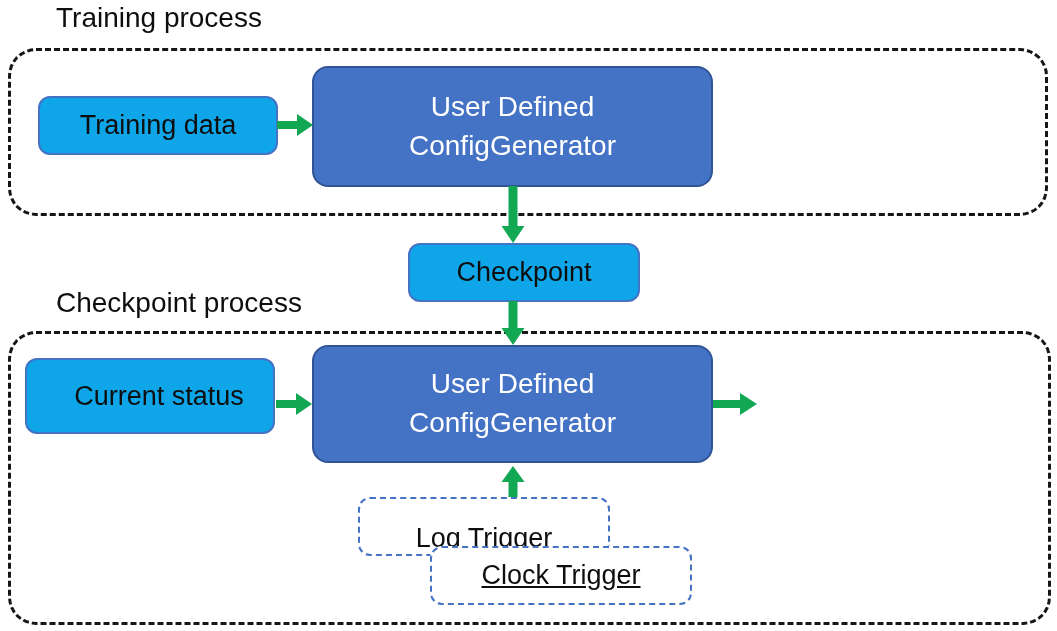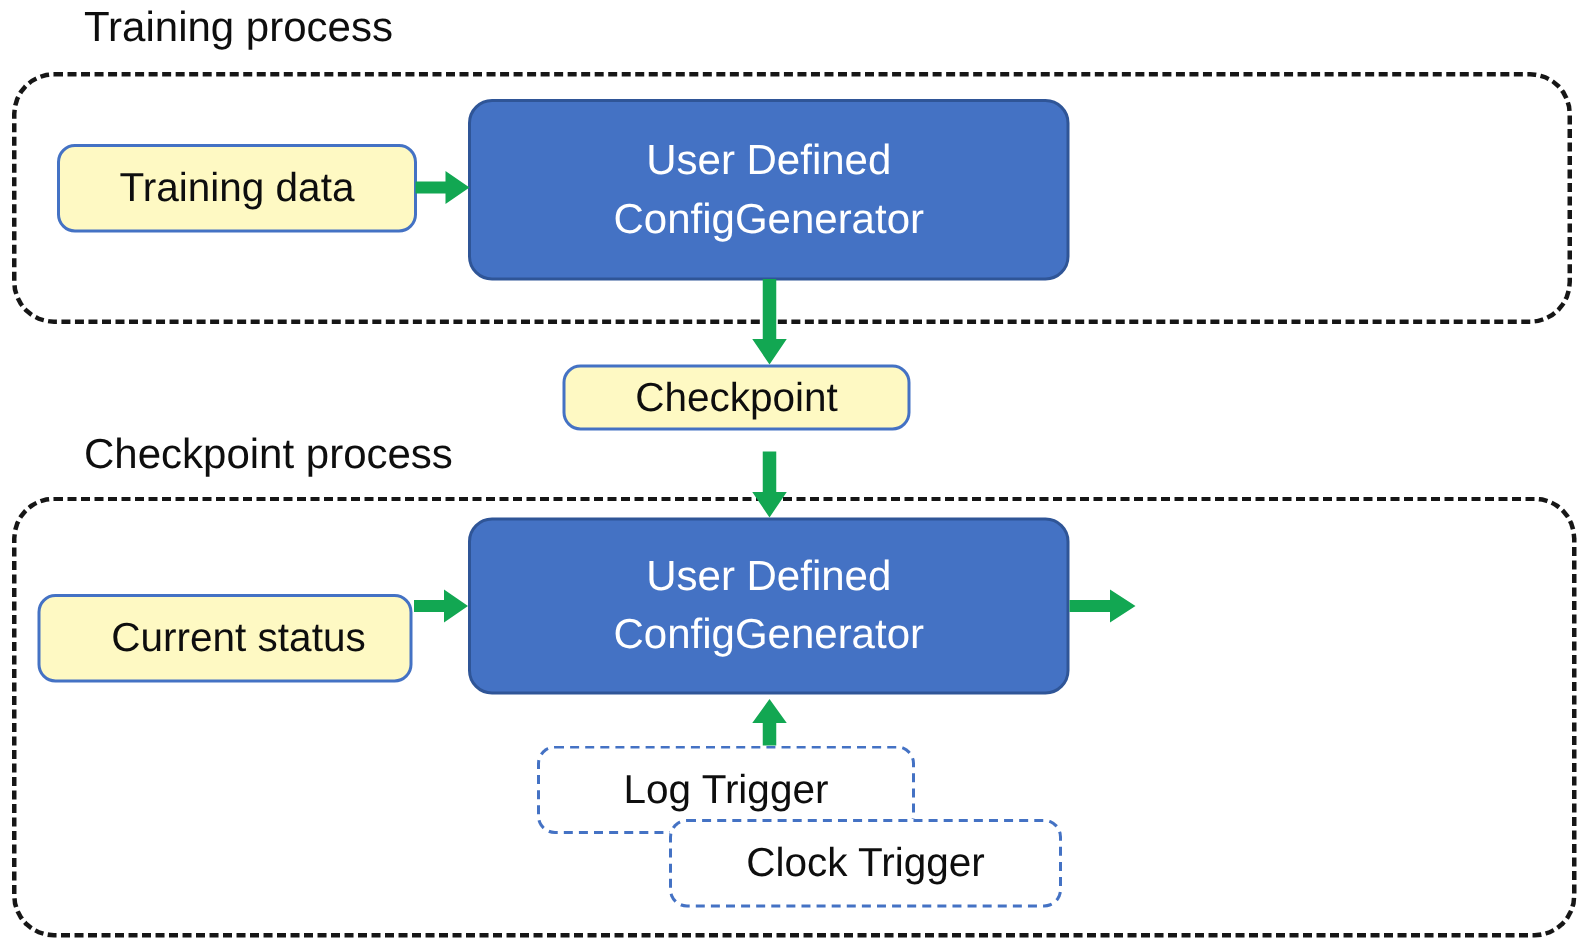--- a/index.html
+++ b/index.html
@@ -30,21 +30,21 @@
     margin-left: 36px;
   }
   .dashed-container {
     border: 3px dashed #161616;
     border-radius: 28px;
     background: transparent;
   }
   .io-box {
     border: 2.5px solid var(--accent-blue);
     border-radius: 12px;
-    background: #fef9c3;
+    background: #0ea5e9;
     display: flex;
     align-items: center;
     justify-content: center;
     font-size: 27px;
     color: var(--ink);
     white-space: nowrap;
   }
   .generator-box {
     background: var(--accent-blue);
     border: 2px solid var(--accent-blue-dark);
@@ -93,43 +93,43 @@
 
   <div class="abs io-box z2" style="left:38px; top:96px; width:240px; height:59px;">
     <span>Training data</span>
   </div>
 
   <div class="abs generator-box z2" style="left:312px; top:66px; width:401px; height:121px;">
     <span>User Defined</span>
     <span>ConfigGenerator</span>
   </div>
 
-  <div class="abs io-box z2" style="left:375px; top:243px; width:232px; height:44px;">
+  <div class="abs io-box z2" style="left:408px; top:243px; width:232px; height:59px;">
     <span>Checkpoint</span>
   </div>
 
   <div class="abs section-label" style="left:20px; top:288px;">Checkpoint process</div>
 
   <div class="abs dashed-container z1" style="left:8px; top:331px; width:1043px; height:294px;"></div>
 
-  <div class="abs io-box z2" style="left:25px; top:396px; width:250px; height:59px;padding-left:18px;">
+  <div class="abs io-box z2" style="left:25px; top:358px; width:250px; height:76px;padding-left:18px;">
     <span>Current status</span>
   </div>
 
   <div class="abs generator-box z2" style="left:312px; top:345px; width:401px; height:118px;">
     <span>User Defined</span>
     <span>ConfigGenerator</span>
   </div>
 
 
-  <div class="abs trigger-box z2" style="left:358px; top:497px; width:252px; height:59px;">
+  <div class="abs trigger-box z2" style="left:358px; top:497px; width:252px; height:59px;align-items:flex-end;">
     <span>Log Trigger</span>
   </div>
 
-  <div class="abs trigger-box z3" style="left:446px; top:546px; width:262px; height:59px;">
+  <div class="abs trigger-box z3" style="left:430px; top:546px; width:262px; height:59px;text-decoration:underline;">
     <span>Clock Trigger</span>
   </div>
 
   <svg class="arrow-layer" viewBox="0 0 1057 631" xmlns="http://www.w3.org/2000/svg">
     <polygon class="arrow" points="277,121 297,121 297,114 313,125 297,136 297,129 277,129"></polygon>
     <polygon class="arrow" points="508.5,186 517.5,186 517.5,226 524.5,226 513,243 501.5,226 508.5,226"></polygon>
     <polygon class="arrow" points="508.5,301 517.5,301 517.5,328 524.5,328 513,345 501.5,328 508.5,328"></polygon>
     <polygon class="arrow" points="276,400 296,400 296,393 312,404 296,415 296,408 276,408"></polygon>
     <polygon class="arrow" points="713,400 740,400 740,393 757,404 740,415 740,408 713,408"></polygon>
     <polygon class="arrow" points="508.5,497 517.5,497 517.5,482 524.5,482 513,466 501.5,482 508.5,482"></polygon>

